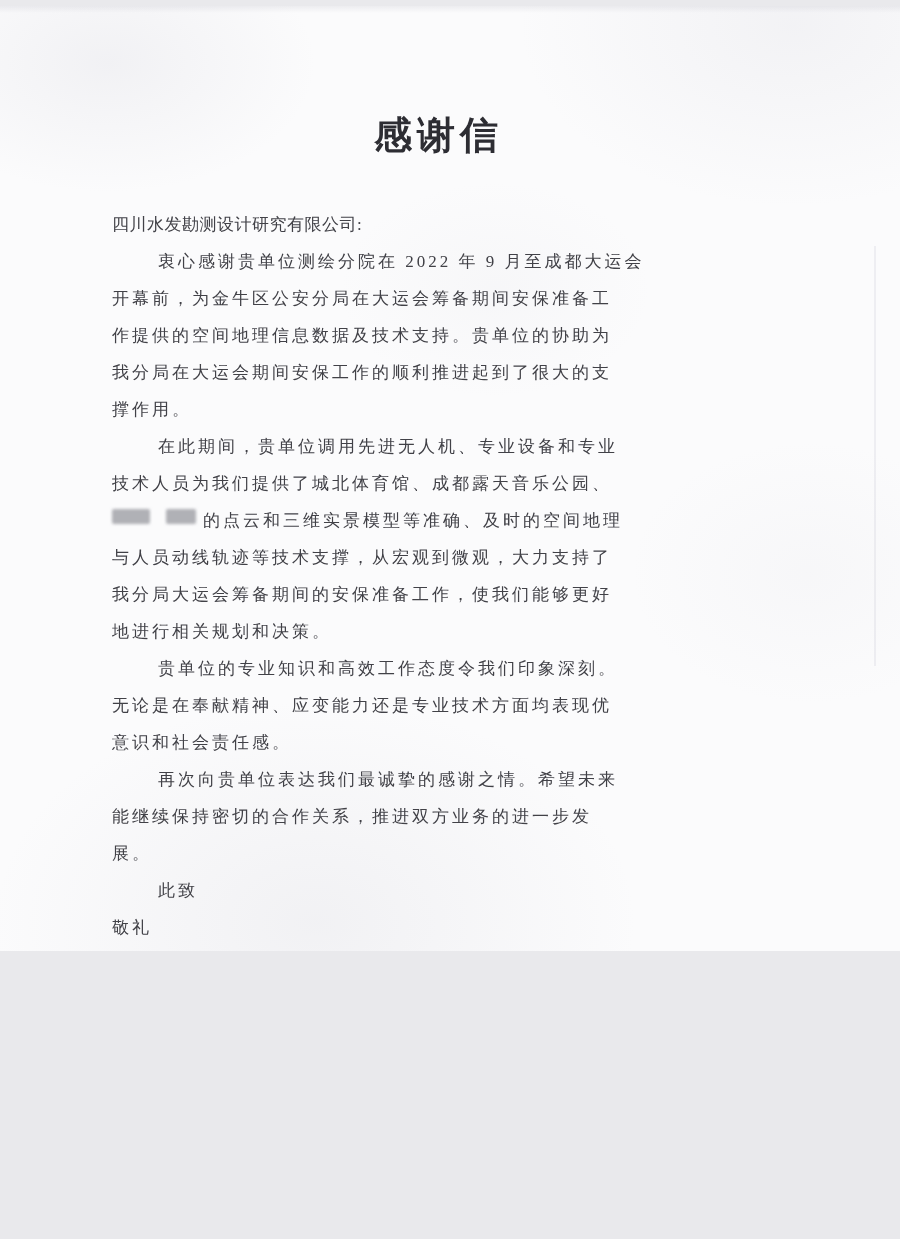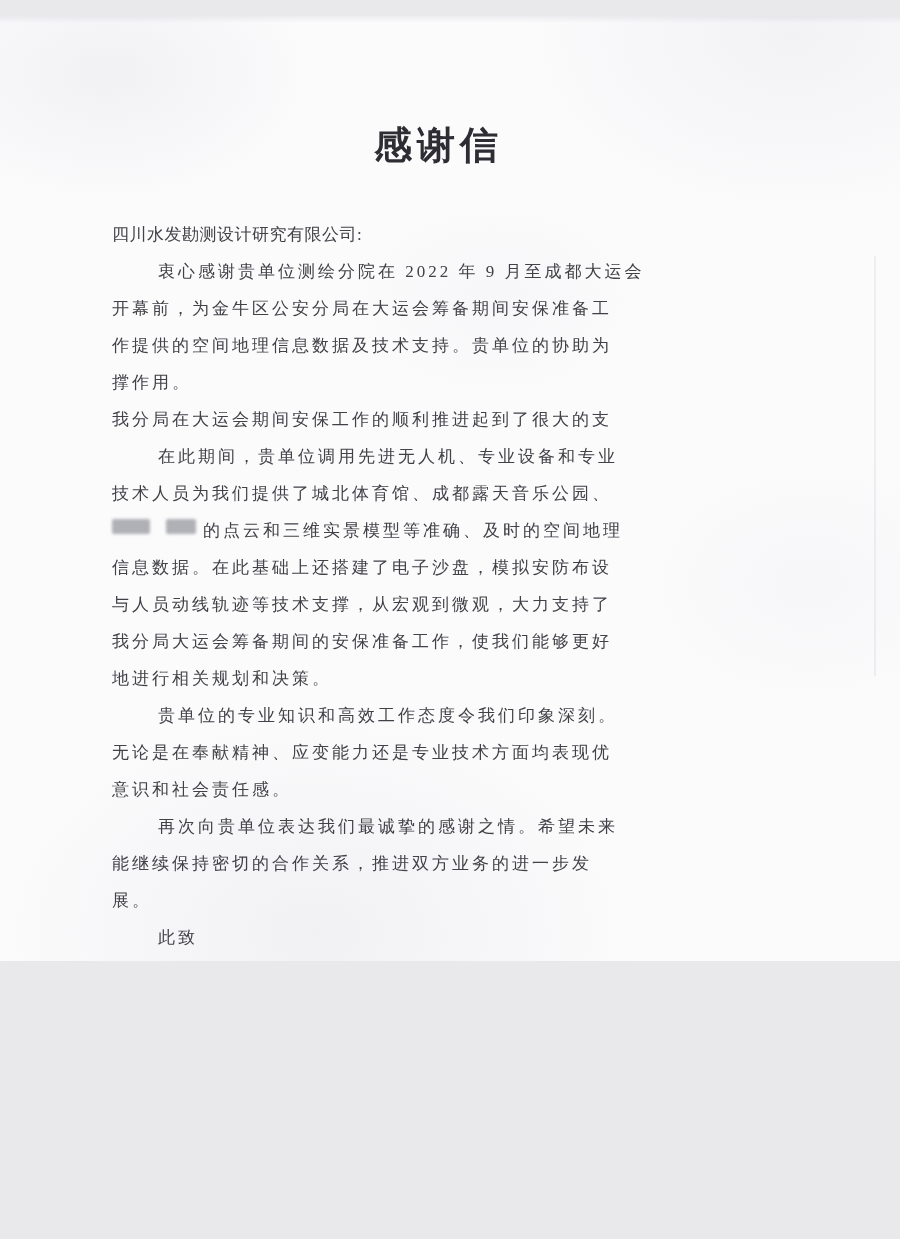--- a/index.html
+++ b/index.html
@@ -1,19 +1,19 @@
 <!DOCTYPE html>
 <html><head>
 <meta charset="utf-8">
 <style>
   html,body{margin:0;padding:0;background:#e9e9ec;}
   .sheet{
     position:relative;
     width:900px;height:945px;
-    margin:16px auto;
+    margin:6px auto;
     overflow:hidden;
     font-family:"Liberation Serif","DejaVu Serif",serif;
     background:
       linear-gradient(180deg, rgba(185,185,196,.22) 0px, rgba(185,185,196,0) 7px),
       radial-gradient(ellipse 320px 200px at 12% 6%, rgba(190,190,202,.16), transparent 65%),
       radial-gradient(ellipse 420px 280px at 88% 2%, rgba(190,190,202,.14), transparent 65%),
       radial-gradient(ellipse 260px 180px at 55% 30%, rgba(198,198,208,.08), transparent 60%),
       radial-gradient(ellipse 520px 360px at 35% 97%, rgba(186,186,197,.15), transparent 62%),
       radial-gradient(ellipse 300px 220px at 90% 60%, rgba(198,198,208,.08), transparent 60%),
       #fbfbfc;
@@ -57,26 +57,25 @@
 
   <div class="title">感谢信</div>
 
   <div class="content">
     <div class="line salutation">四川水发勘测设计研究有限公司:</div>
 
     <div>
         <div class="line indent">衷心感谢贵单位测绘分院在 2022 年 9 月至成都大运会</div>
         <div class="line">开幕前，为金牛区公安分局在大运会筹备期间安保准备工</div>
         <div class="line">作提供的空间地理信息数据及技术支持。贵单位的协助为</div>
+        <div class="line">我分局在大运会期间安保工作的顺利推进起到了很大的支</div>
         <div class="line">撑作用。</div>
-        <div class="line">我分局在大运会期间安保工作的顺利推进起到了很大的支</div>
         <div class="line indent">在此期间，贵单位调用先进无人机、专业设备和专业</div>
         <div class="line">技术人员为我们提供了城北体育馆、成都露天音乐公园、</div>
         <div class="line"><span class="redact r1"></span><span class="redact r2"></span>的点云和三维实景模型等准确、及时的空间地理</div>
-        <div class="line">信息数据。在此基础上还搭建了电子沙盘，模拟安防布设</div>
         <div class="line">与人员动线轨迹等技术支撑，从宏观到微观，大力支持了</div>
         <div class="line">我分局大运会筹备期间的安保准备工作，使我们能够更好</div>
         <div class="line">地进行相关规划和决策。</div>
         <div class="line indent">贵单位的专业知识和高效工作态度令我们印象深刻。</div>
         <div class="line">无论是在奉献精神、应变能力还是专业技术方面均表现优</div>
         <div class="line">意识和社会责任感。</div>
         <div class="line indent">再次向贵单位表达我们最诚挚的感谢之情。希望未来</div>
         <div class="line">能继续保持密切的合作关系，推进双方业务的进一步发</div>
         <div class="line">展。</div>
       </div>

